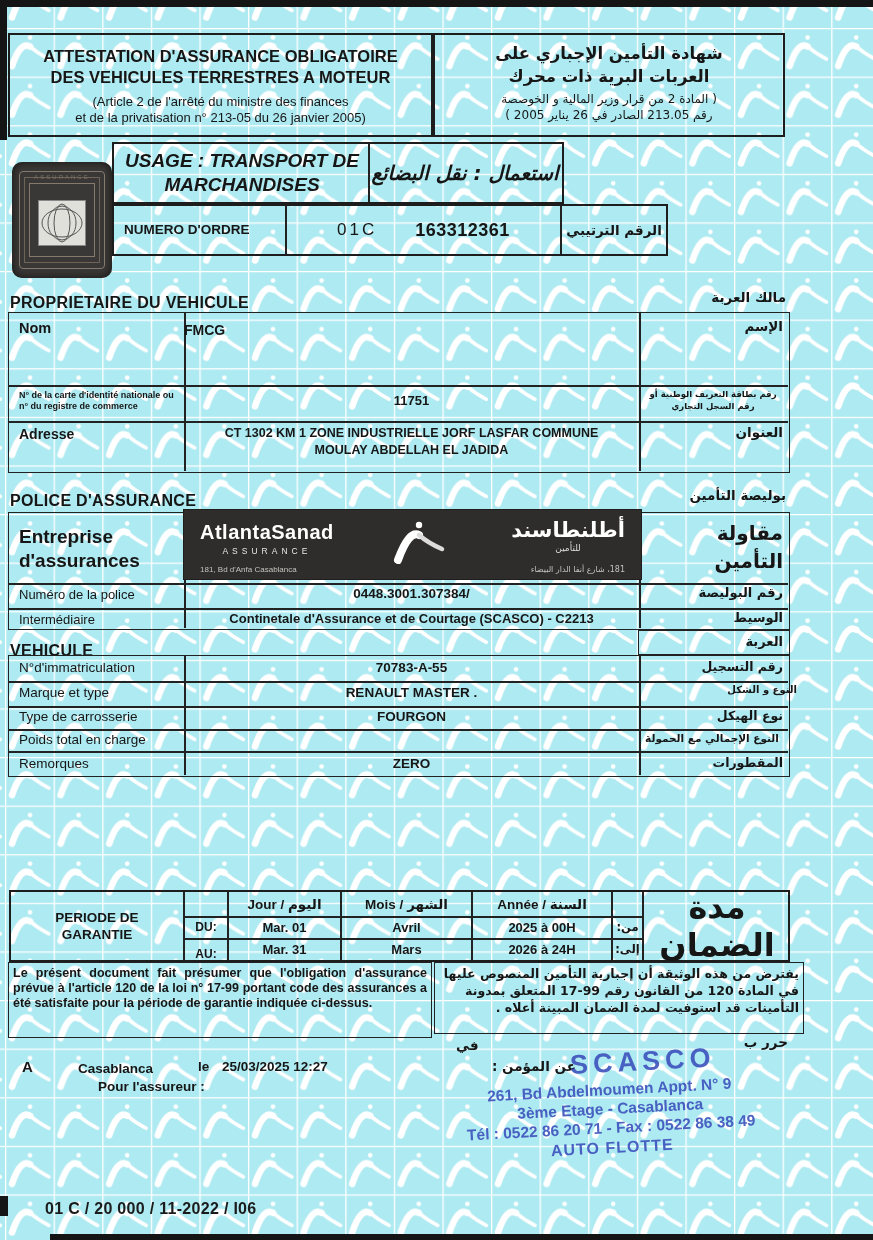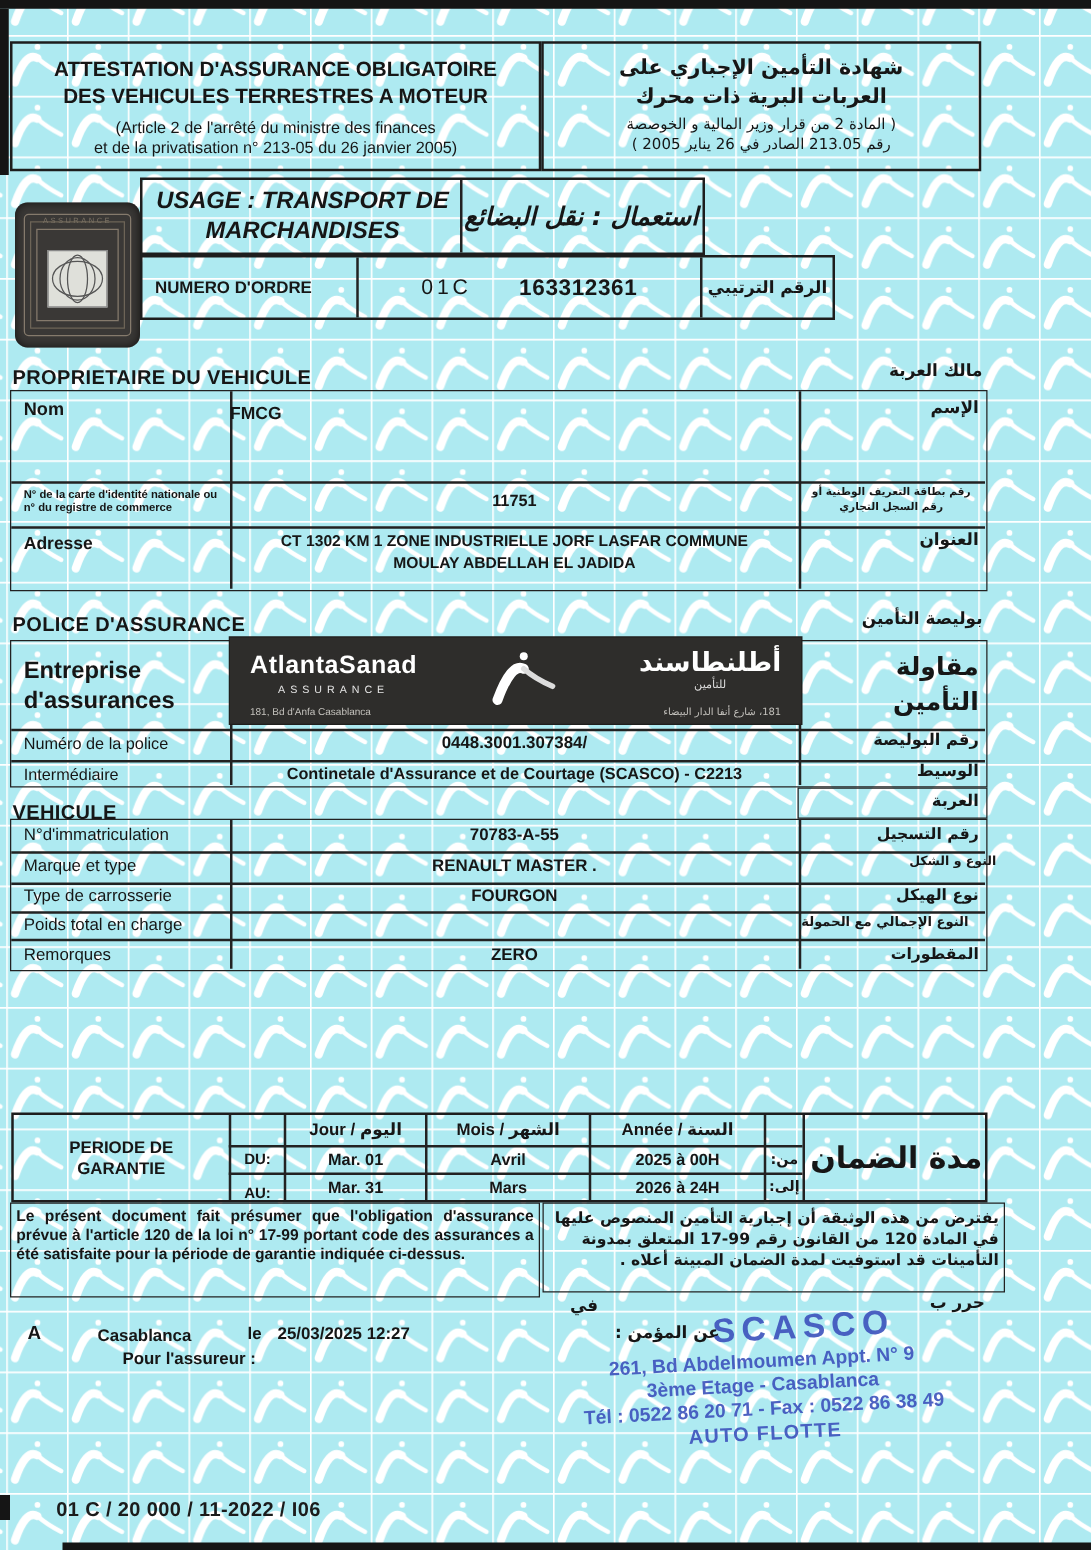--- a/index.html
+++ b/index.html
@@ -185,21 +185,21 @@
     <div class="abs" style="left:10px;top:29px;font-size:13.5px;font-weight:500;">Marque et type</div>
     <div class="abs b" style="left:175px;top:29px;width:455px;text-align:center;font-size:13.5px;">RENAULT MASTER .</div>
     <div class="abs b ar" style="left:632px;top:28px;width:142px;text-align:right;font-size:10px;margin-left:14px;">النوع و الشكل</div>
 
     <div class="abs" style="left:10px;top:53px;font-size:13.5px;font-weight:500;">Type de carrosserie</div>
     <div class="abs b" style="left:175px;top:53px;width:455px;text-align:center;font-size:13.5px;">FOURGON</div>
     <div class="abs b ar" style="left:632px;top:52px;width:142px;text-align:right;font-size:12.5px;">نوع الهيكل</div>
 
     <div class="abs" style="left:10px;top:76px;font-size:13.5px;font-weight:500;">Poids total en charge</div>
     <div class="abs b" style="left:175px;top:76px;width:455px;text-align:center;font-size:13.5px;"></div>
-    <div class="abs b ar" style="left:632px;top:76px;width:142px;text-align:left;font-size:10.5px;">النوع الإجمالي مع الحمولة</div>
+    <div class="abs b ar" style="left:632px;top:76px;width:142px;text-align:center;font-size:10.5px;">النوع الإجمالي مع الحمولة</div>
 
     <div class="abs" style="left:10px;top:100px;font-size:13.5px;font-weight:500;">Remorques</div>
     <div class="abs b" style="left:175px;top:100px;width:455px;text-align:center;font-size:13.5px;">ZERO</div>
     <div class="abs b ar" style="left:632px;top:99px;width:142px;text-align:right;font-size:12.5px;">المقطورات</div>
   </div>
 
   <div class="abs box" style="left:9px;top:890px;width:781px;height:72px;">
     <div class="vline" style="left:172px;top:0;height:68px;"></div>
     <div class="vline" style="left:216px;top:0;height:68px;"></div>
     <div class="vline" style="left:329px;top:0;height:68px;"></div>
@@ -220,21 +220,21 @@
     <div class="abs center b" style="left:331px;top:24px;width:129px;height:22px;font-size:13px;">Avril</div>
     <div class="abs center b" style="left:462px;top:24px;width:138px;height:22px;font-size:13px;">2025 à 00H</div>
     <div class="abs center b ar" style="left:602px;top:24px;width:29px;height:22px;font-size:11.5px;">من:</div>
 
     <div class="abs center b" style="left:174px;top:46px;width:42px;height:32px;font-size:12px;">AU:</div>
     <div class="abs center b" style="left:218px;top:46px;width:111px;height:22px;font-size:13px;">Mar. 31</div>
     <div class="abs center b" style="left:331px;top:46px;width:129px;height:22px;font-size:13px;">Mars</div>
     <div class="abs center b" style="left:462px;top:46px;width:138px;height:22px;font-size:13px;">2026 à 24H</div>
     <div class="abs center b ar" style="left:602px;top:46px;width:29px;height:22px;font-size:11.5px;">إلى:</div>
 
-    <div class="abs center b ar" style="left:633px;top:0;width:146px;height:68px;font-size:24px;">مدة الضمان</div>
+    <div class="abs center b ar" style="left:633px;top:0;width:146px;height:68px;font-size:32px;">مدة الضمان</div>
   </div>
 
   <div class="abs thinbox" style="left:8px;top:962px;width:424px;height:76px;">
     <div class="abs b justify" style="left:4px;top:3px;width:414px;font-size:12.5px;line-height:15px;">Le présent document fait présumer que l'obligation d'assurance prévue à l'article 120 de la loi n° 17-99 portant code des assurances a été satisfaite pour la période de garantie indiquée ci-dessus.</div>
   </div>
   <div class="abs thinbox" style="left:434px;top:962px;width:370px;height:72px;">
     <div class="abs b ar" style="left:4px;top:2px;width:360px;font-size:12.5px;line-height:17px;text-align:right;">يفترض من هذه الوثيقة أن إجبارية التأمين المنصوص عليها في المادة 120 من القانون رقم 99-17 المتعلق بمدونة التأمينات قد استوفيت لمدة الضمان المبينة أعلاه .</div>
   </div>
 
   <div class="abs b" style="left:22px;top:1058px;font-size:15px;">A</div>

